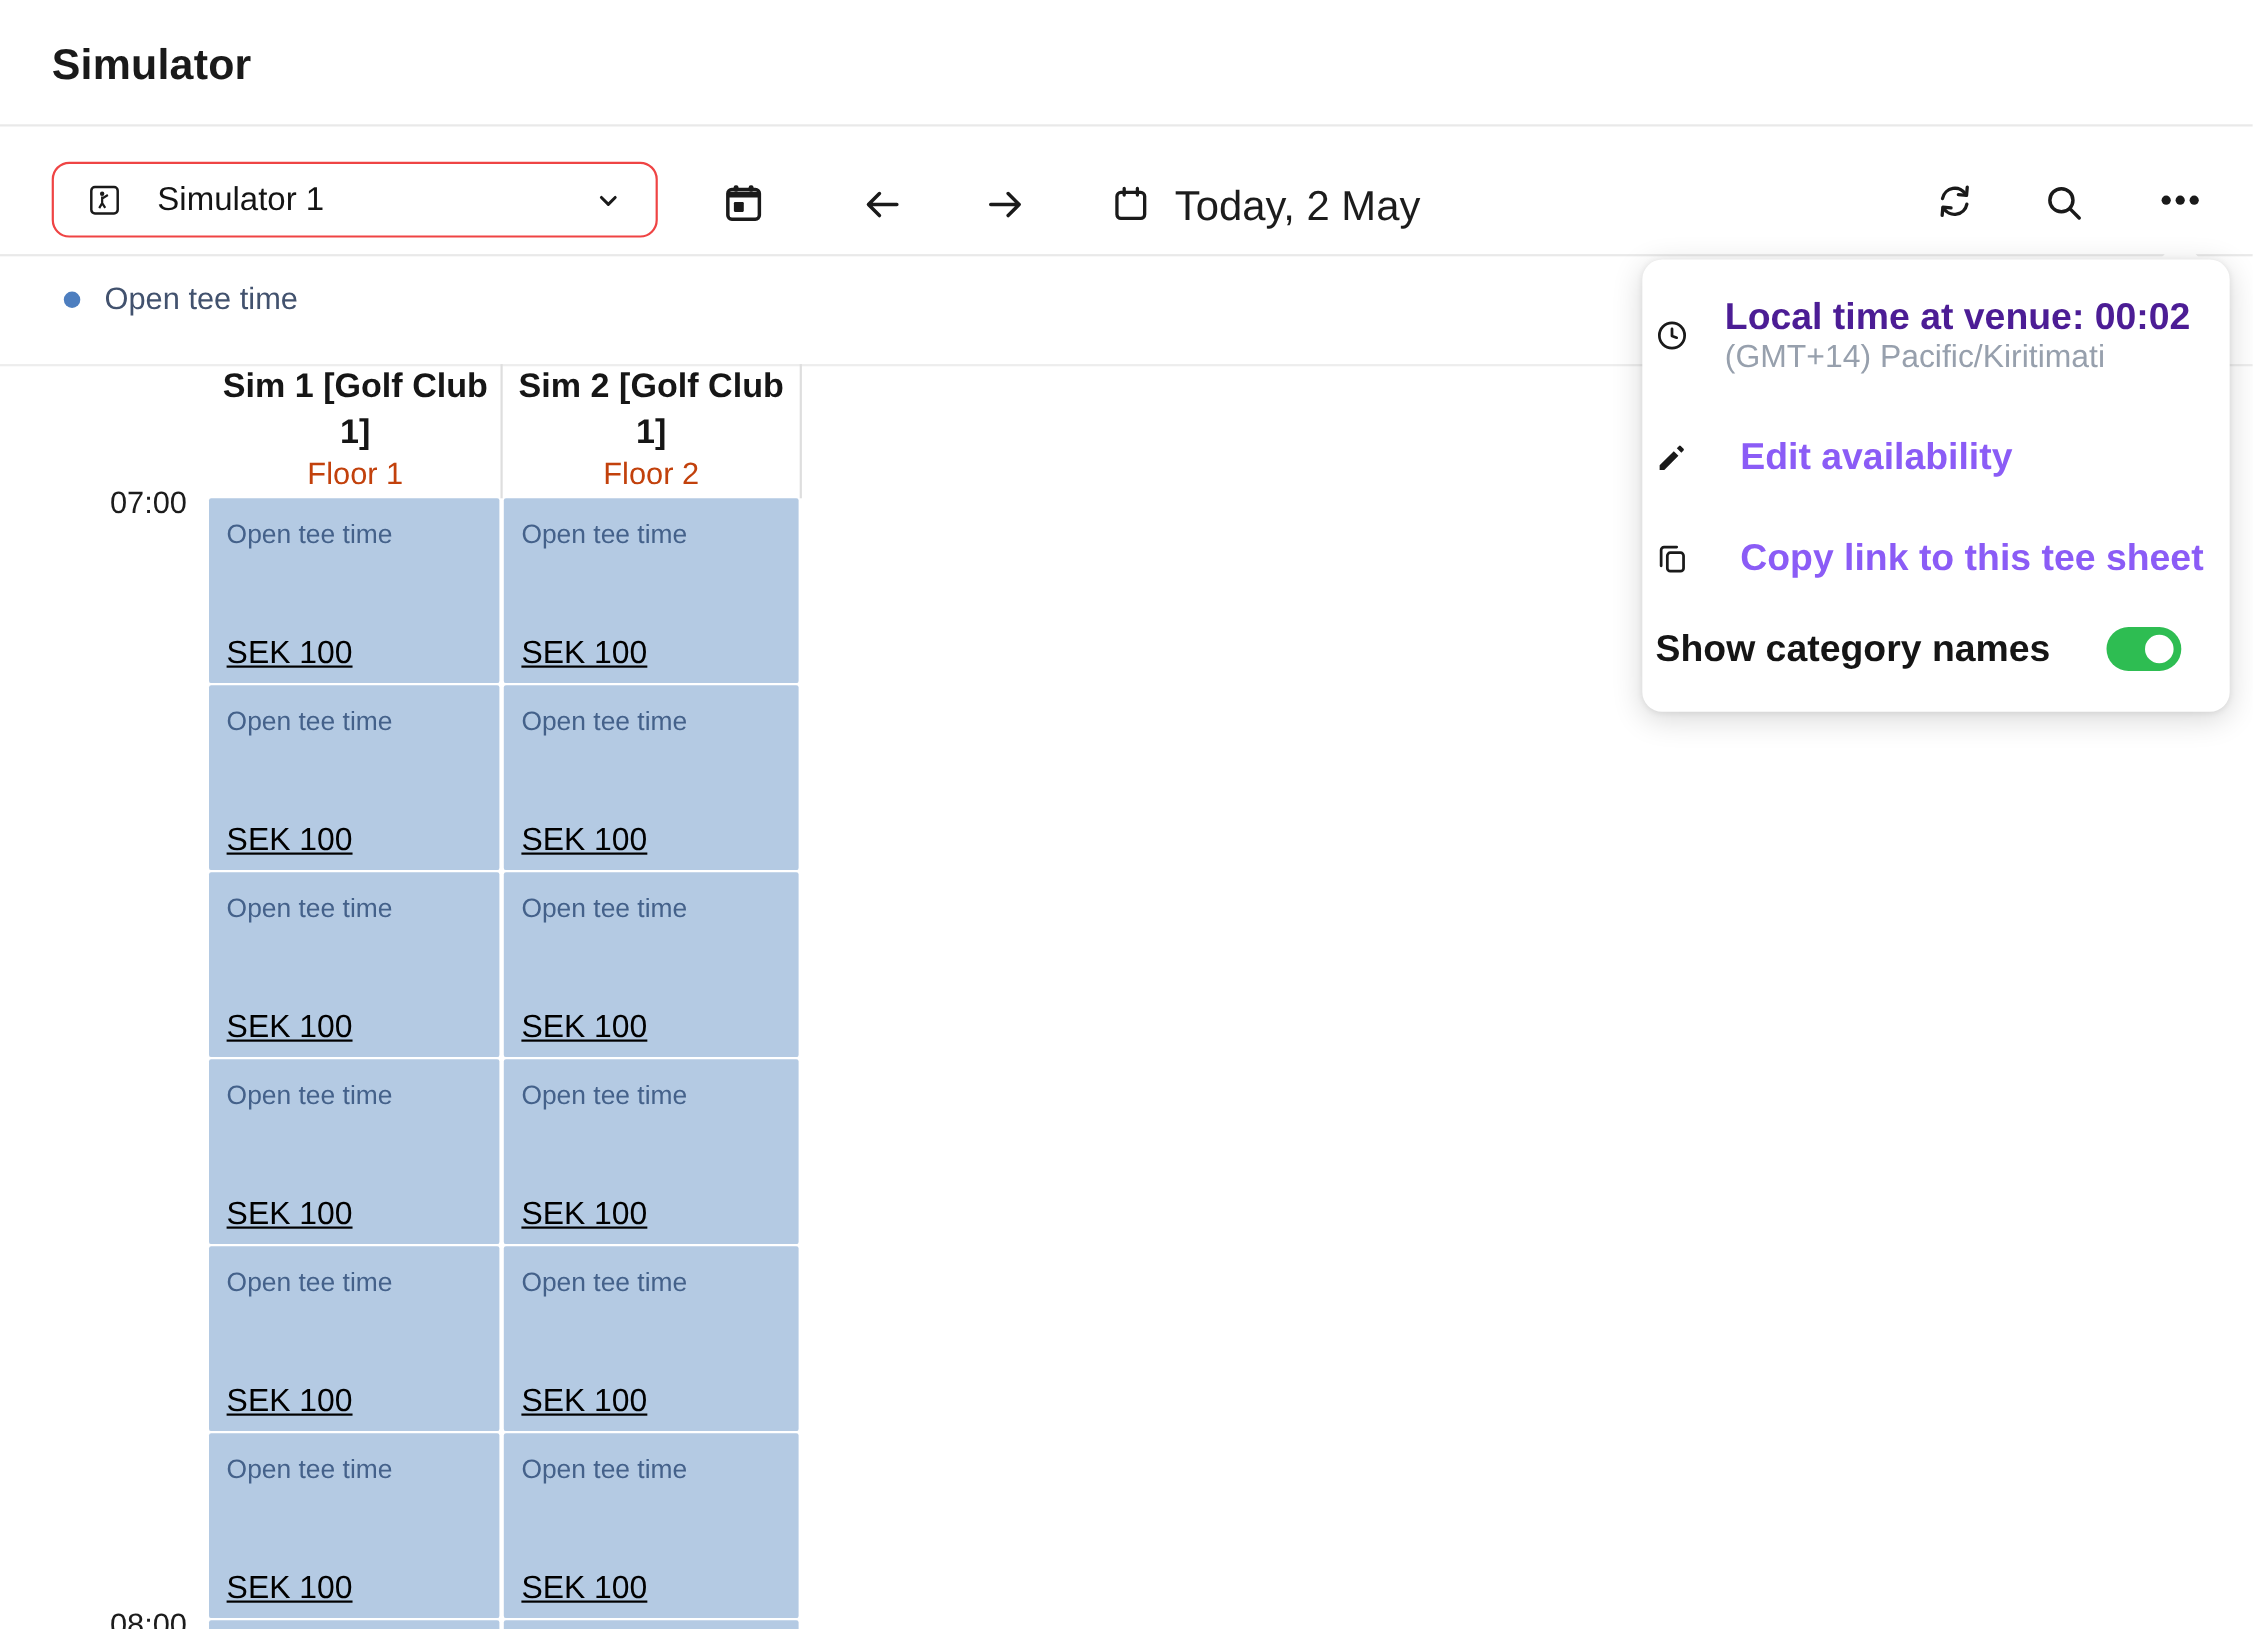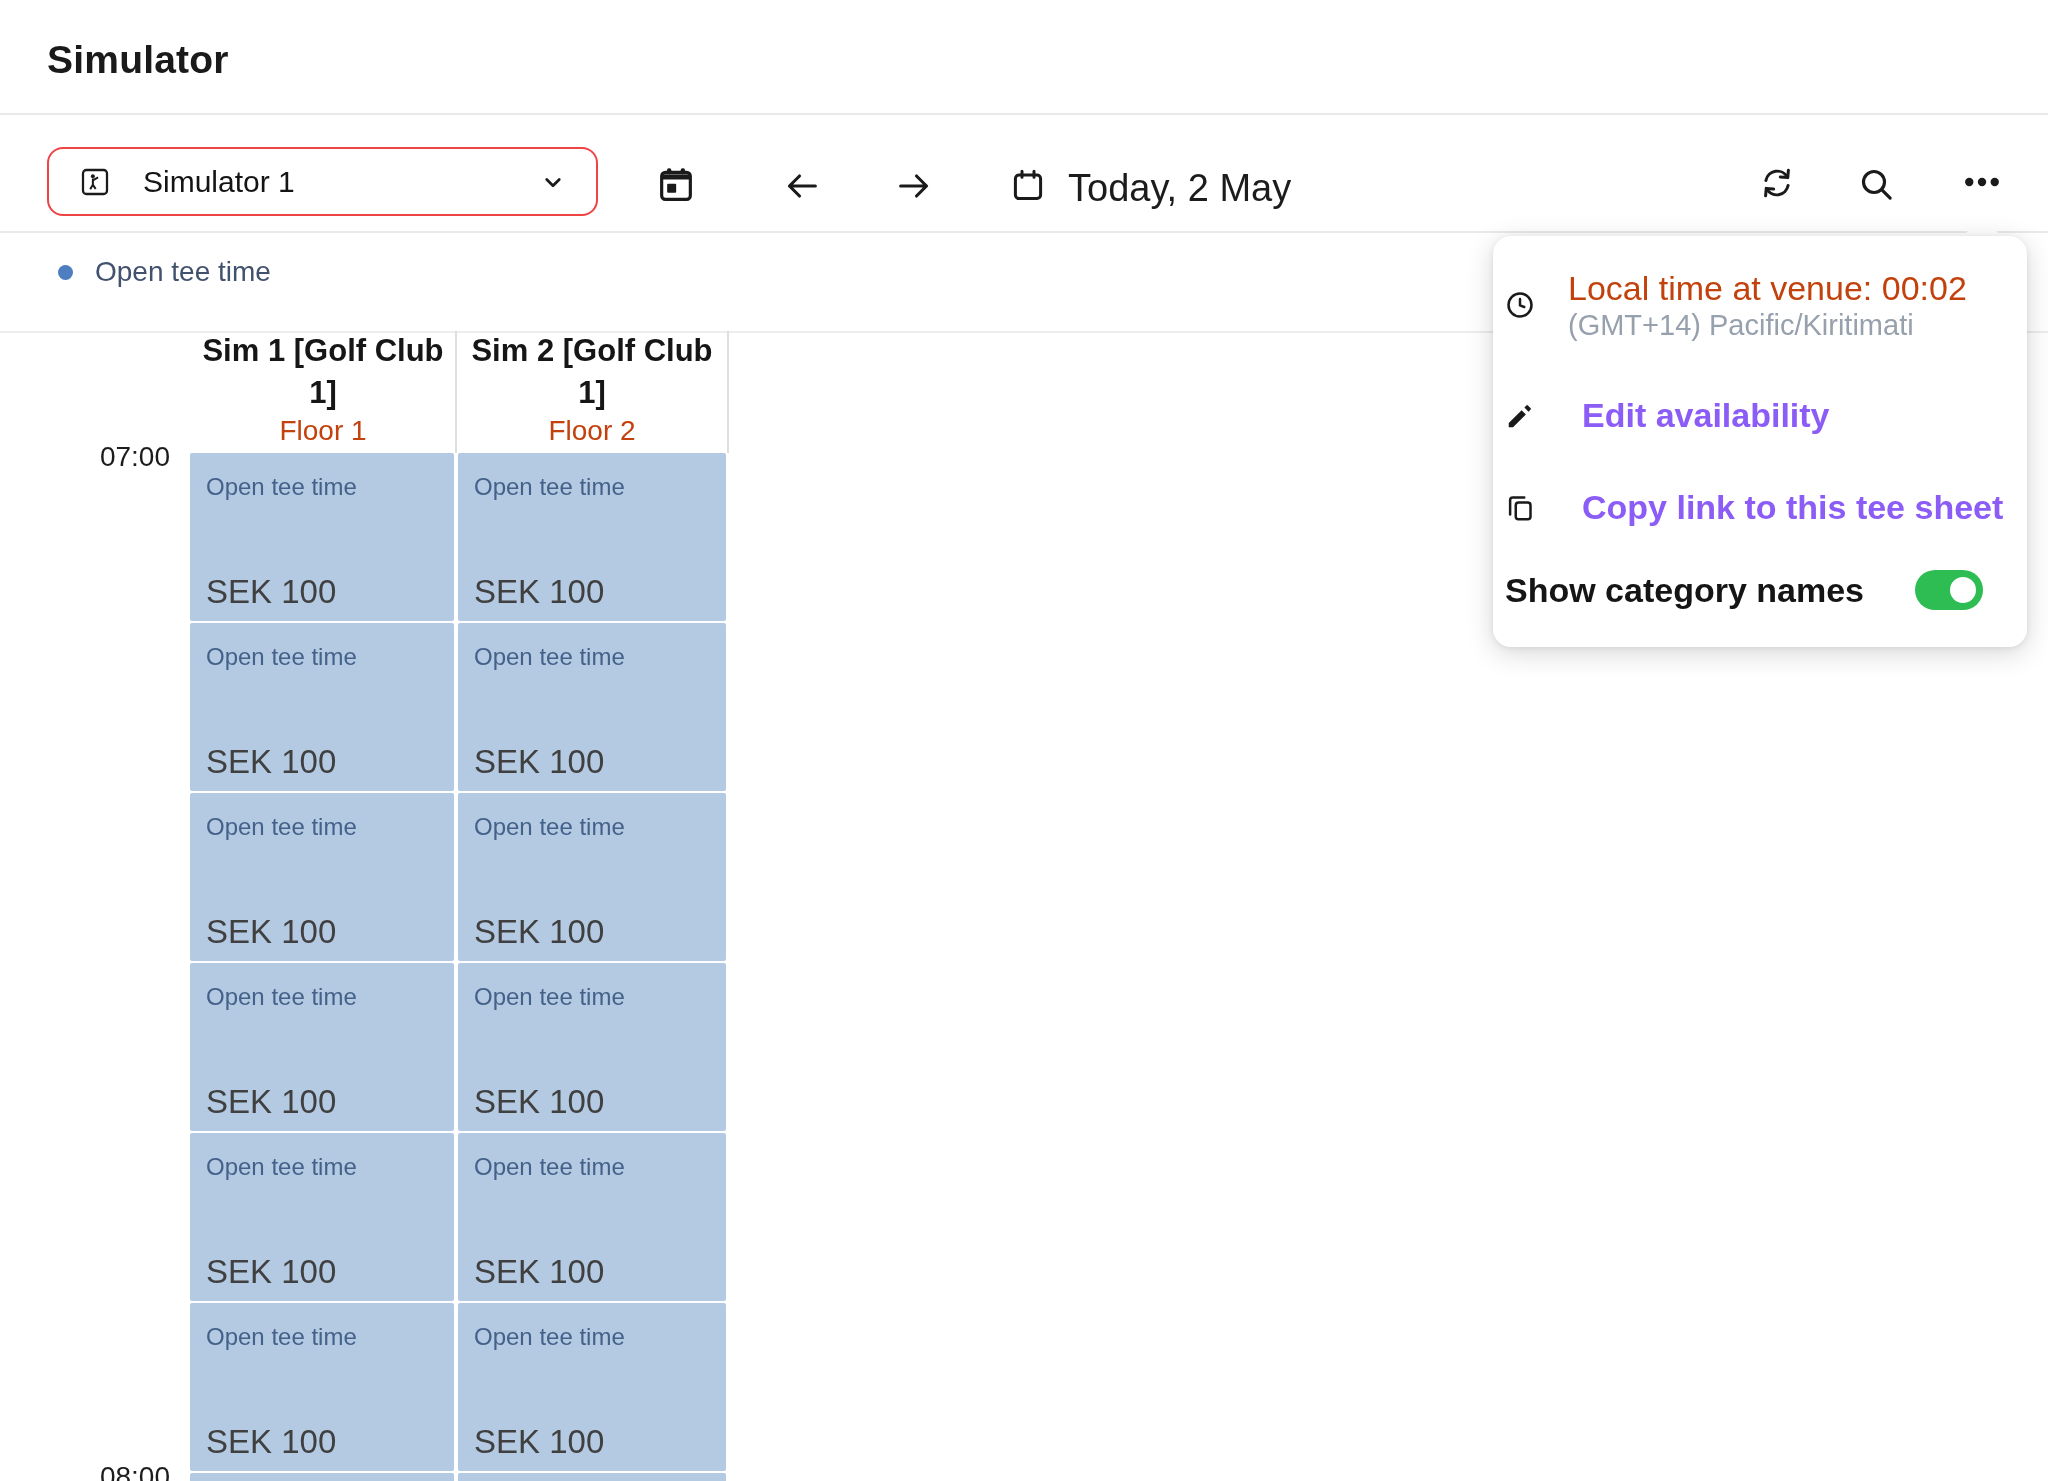--- a/index.html
+++ b/index.html
@@ -30,31 +30,31 @@
   
   .col-border { top:331px; width:2px; height:122px; background:#dedede; }
   .col-head { top:331px; height:122px; display:flex; flex-direction:column; align-items:center;
               justify-content:flex-end; text-align:center; padding-bottom:6px; }
   .col-title { font-size:31px; font-weight:700; line-height:42px; color:#161616; }
   .col-sub { font-size:28px; line-height:32px; color:#c2410c; margin-top:1px; }
   .time-label { width:160px; text-align:right; font-size:28px; color:#1c1c1c; height:38px; line-height:38px; }
   .slot { position:absolute; display:flex; flex-direction:column; justify-content:space-between;
           padding:20px 16px 10px 16px; border-radius:2px; cursor:pointer; }
   .slot-label { font-size:24px; color:#44618a; }
-  .slot-price { font-size:33px; color:#404040; }
+  .slot-price { font-size:29px; color:#000000;text-decoration:underline; }
 
   
   .menu { left:1493px; top:236px; width:534px; height:411px; background:#fff; border-radius:18px;
           box-shadow:0 6px 28px rgba(0,0,0,.16), 0 1px 6px rgba(0,0,0,.08); }
   .menu-caret { left:1960px; top:217px; width:0; height:0;
                 border-left:22px solid transparent; border-right:22px solid transparent;
                 border-bottom:22px solid #fff; }
   .menu-row { position:absolute; left:12px; display:flex; align-items:center; cursor:pointer; }
   .menu-icon { width:30px; height:30px; flex:0 0 30px; }
-  .menu-title { font-size:34px; font-weight:400; line-height:40px; color:#c2410c; }
+  .menu-title { font-size:34px; font-weight:700; line-height:40px; color:#4c1d95; }
   .menu-sub { font-size:29px; line-height:35px; color:#97a0ad; font-weight:400; }
   .menu-item-label { font-size:34px; font-weight:700; color:#8b5cf6; margin-left:47px; }
   .toggle-row { position:absolute; left:12px; top:334px; width:478px; display:flex;
                 align-items:center; justify-content:space-between; }
   .toggle-label { font-size:34px; font-weight:700; color:#151515; }
   .toggle { width:68px; height:40px; border-radius:20px; position:relative; cursor:pointer; }
   .toggle-knob { position:absolute; top:7px; left:35px; width:26px; height:26px;
                  border-radius:50%; background:#fff; }
   svg { display:block; }
 </style>

